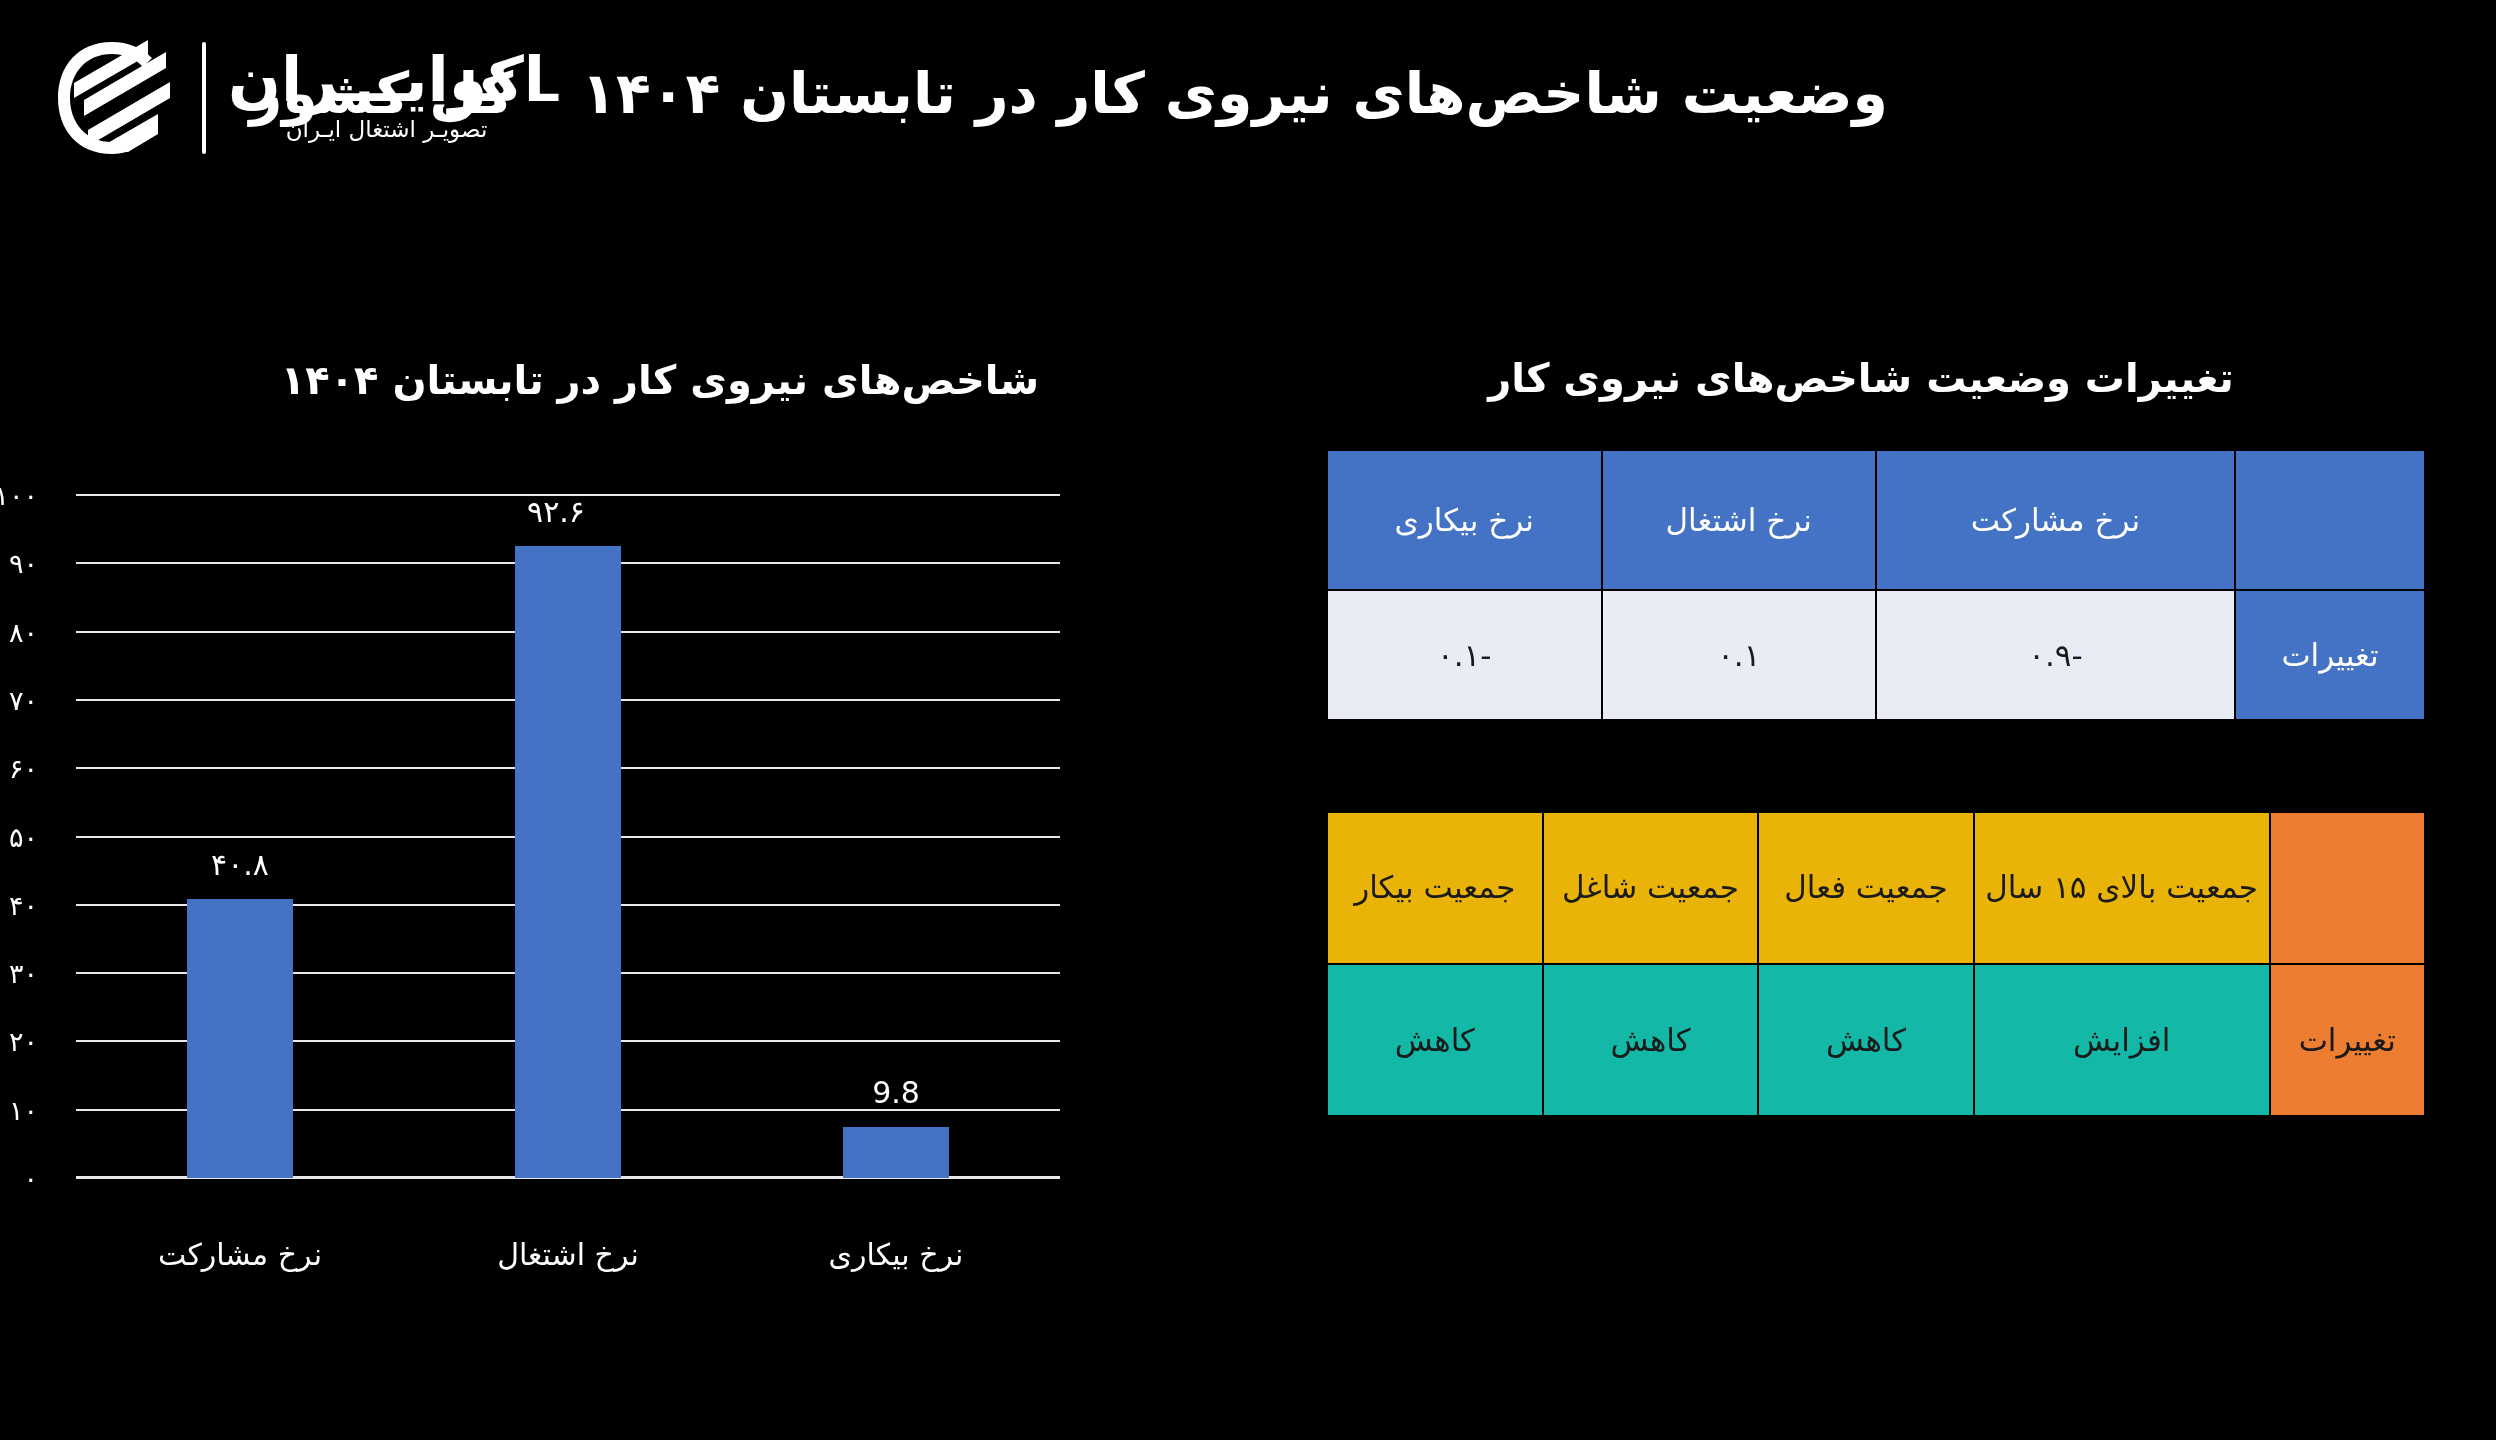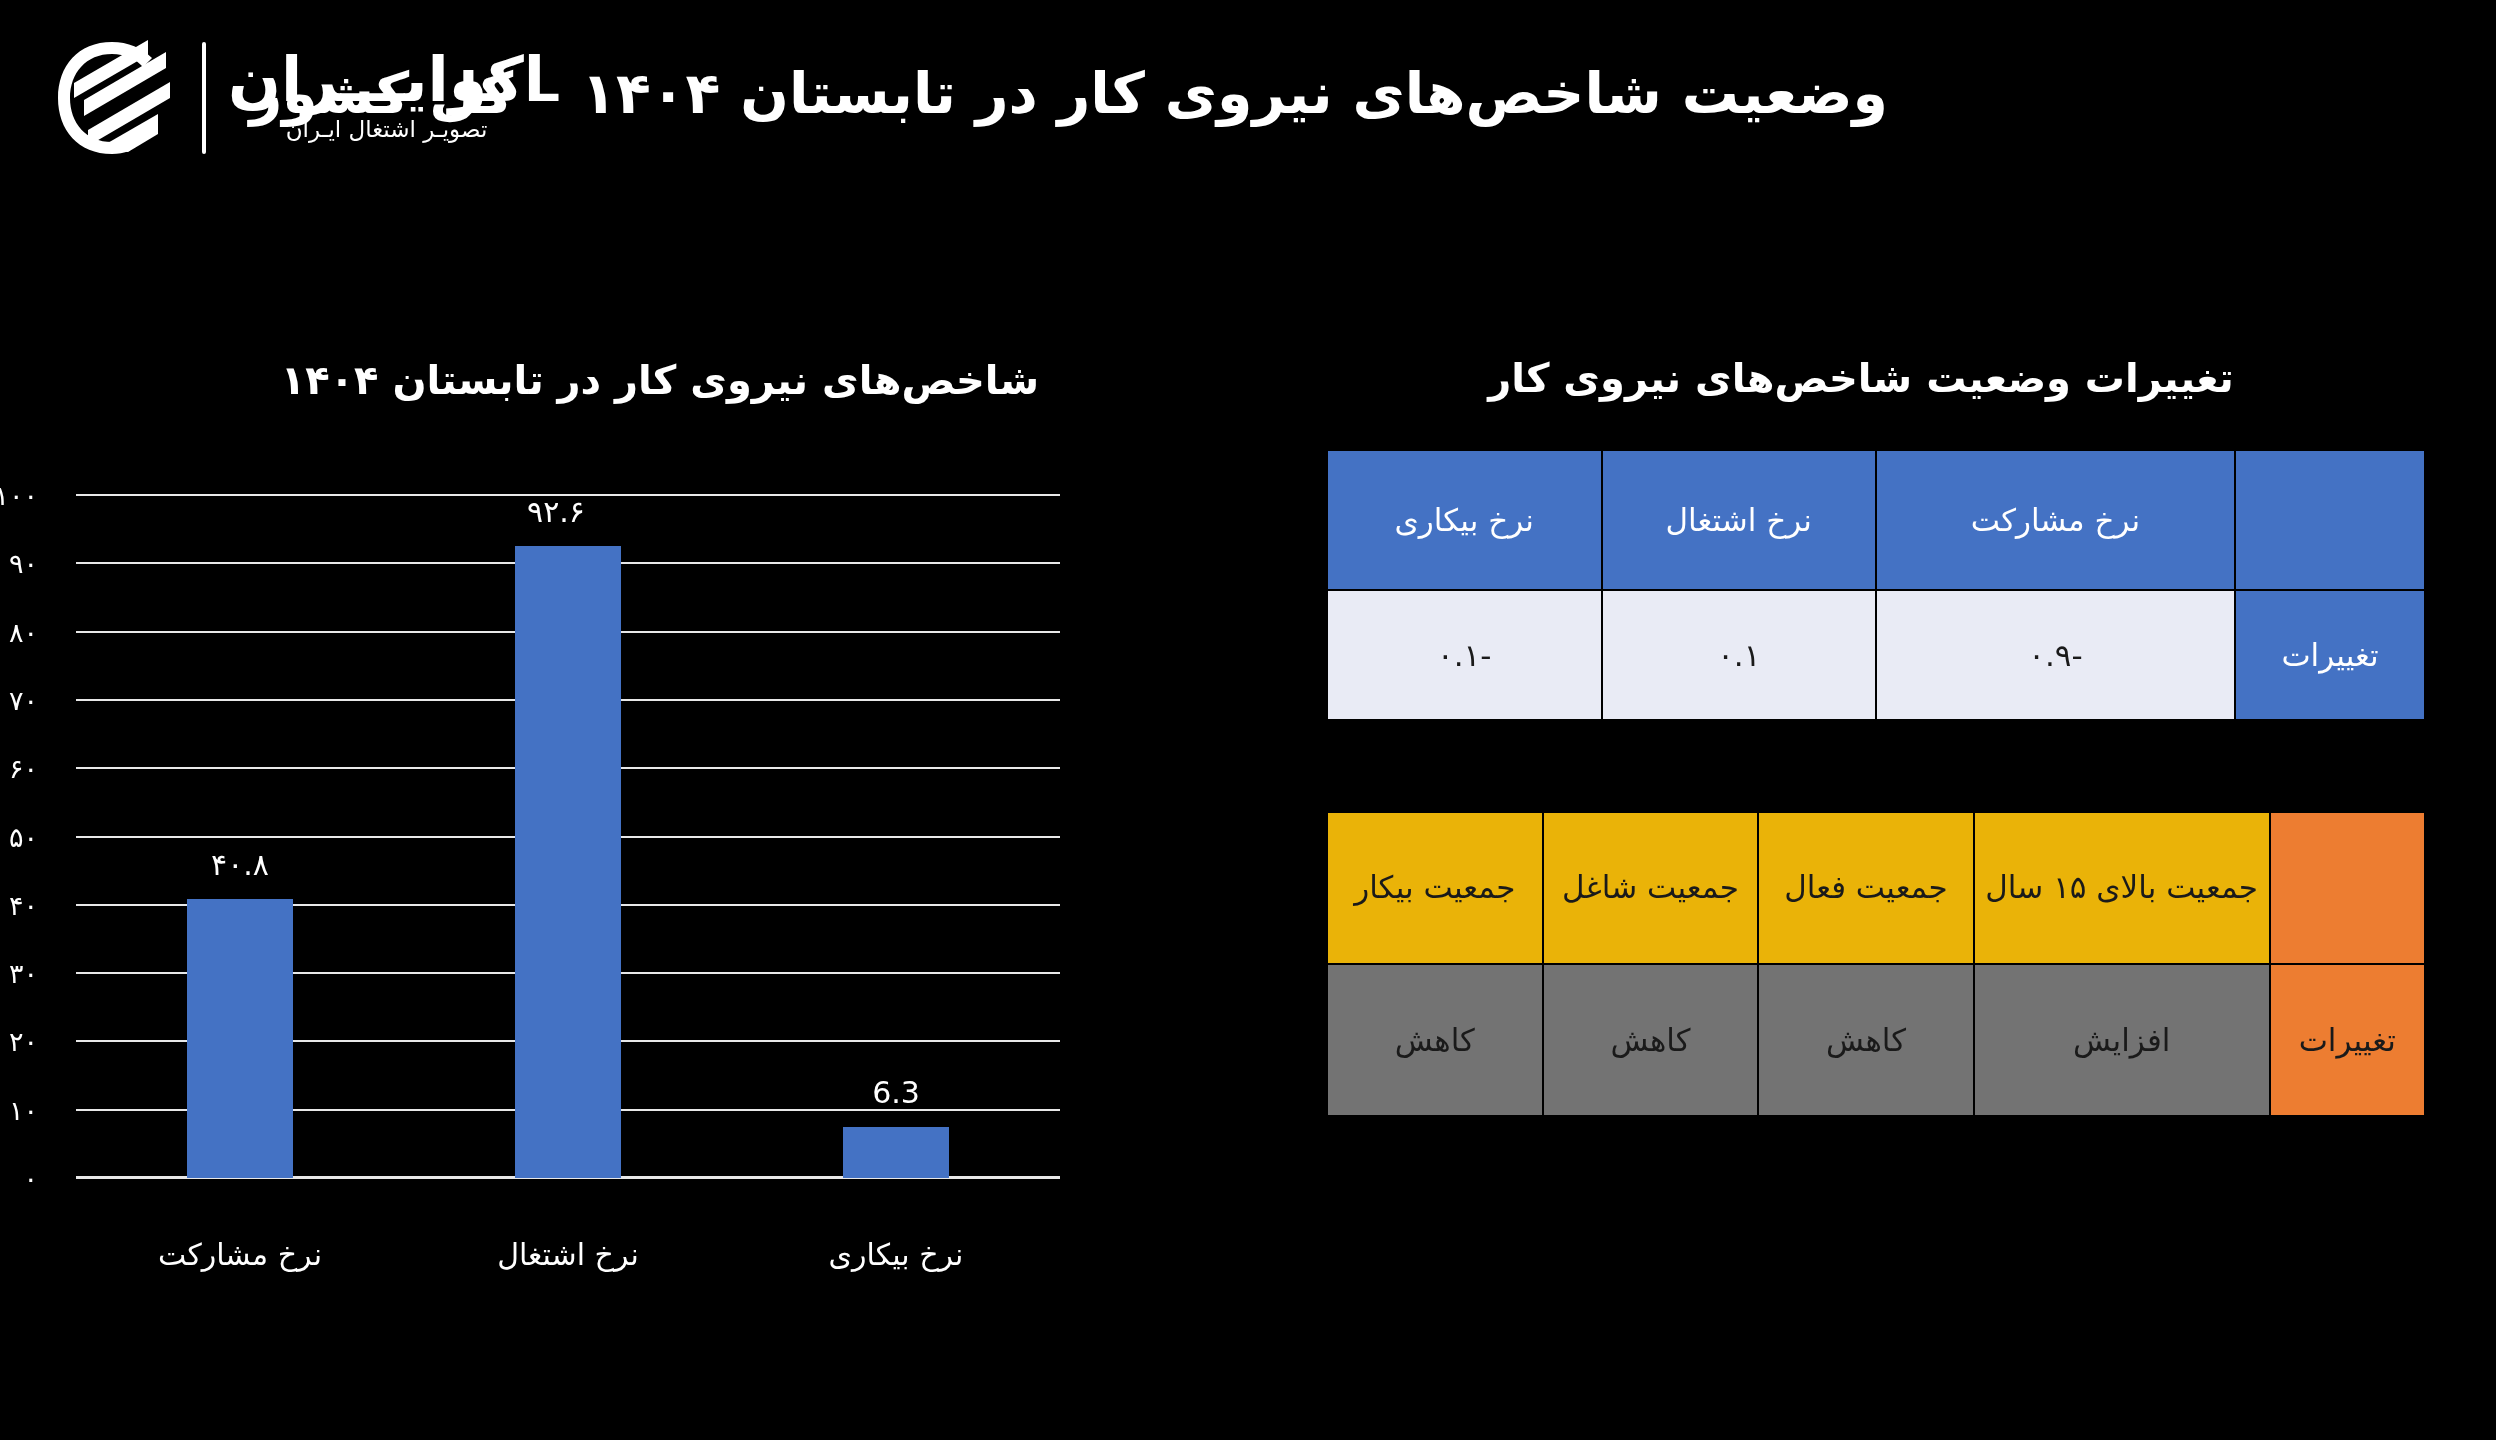--- a/index.html
+++ b/index.html
@@ -75,21 +75,21 @@
   .tbl-orange{width:1100px;margin-top:90px;}
   .tbl-orange .hdr{
     background:#eab308;color:#1a1a1a;
     font-size:31px;font-weight:normal;height:150px;line-height:1.35;
   }
   .tbl-orange .lead{
     background:#ED7D31;color:#1a1a1a;
     font-size:31px;height:150px;
   }
   .tbl-orange .val{
-    background:#737373;color:#1a1a1a;
+    background:#14b8a6;color:#1a1a1a;
     font-size:31px;height:150px;margin-top:32px;
   }
   .tbl-orange .blank{background:#ED7D31;}
 
   
   .chart-panel{position:absolute;top:355px;left:40px;width:1210px;height:960px;}
   .chart-title{
     font-size:40px;font-weight:bold;color:#ffffff;
     text-align:center;direction:rtl;white-space:nowrap;margin:2px;
     padding-left:30px;
@@ -259,19 +259,19 @@
             <span>۱۰۰</span>
           </div>
           <div class="axis-base"></div>
           <div class="bar" style="left: 111px; width: 106px; height: 278.664px; background: rgb(68, 114, 196);"></div>
           <div class="bar-label" style="left: 164px; top: 352.336px;">۴۰.۸</div>
           <div class="xtick" style="left: 164px;">نرخ مشارکت</div>
           <div class="bar" style="left: 439px; width: 106px; height: 632.458px; background: rgb(68, 114, 196);"></div>
           <div class="bar-label" style="left: 480px; top: -1.458px;">۹۲.۶</div>
           <div class="xtick" style="left: 492px;">نرخ اشتغال</div>
           <div class="bar" style="left: 767px; width: 106px; height: 50.542px; background: rgb(68, 114, 196);"></div>
-          <div class="bar-label" style="left: 820px; top: 580.458px;">6.3</div>
+          <div class="bar-label" style="left: 820px; top: 580.458px;">9.8</div>
           <div class="xtick" style="left: 820px;">نرخ بیکاری</div>
         </div>
     </div>
   </div>
 
 </div>
 
 </body></html>

